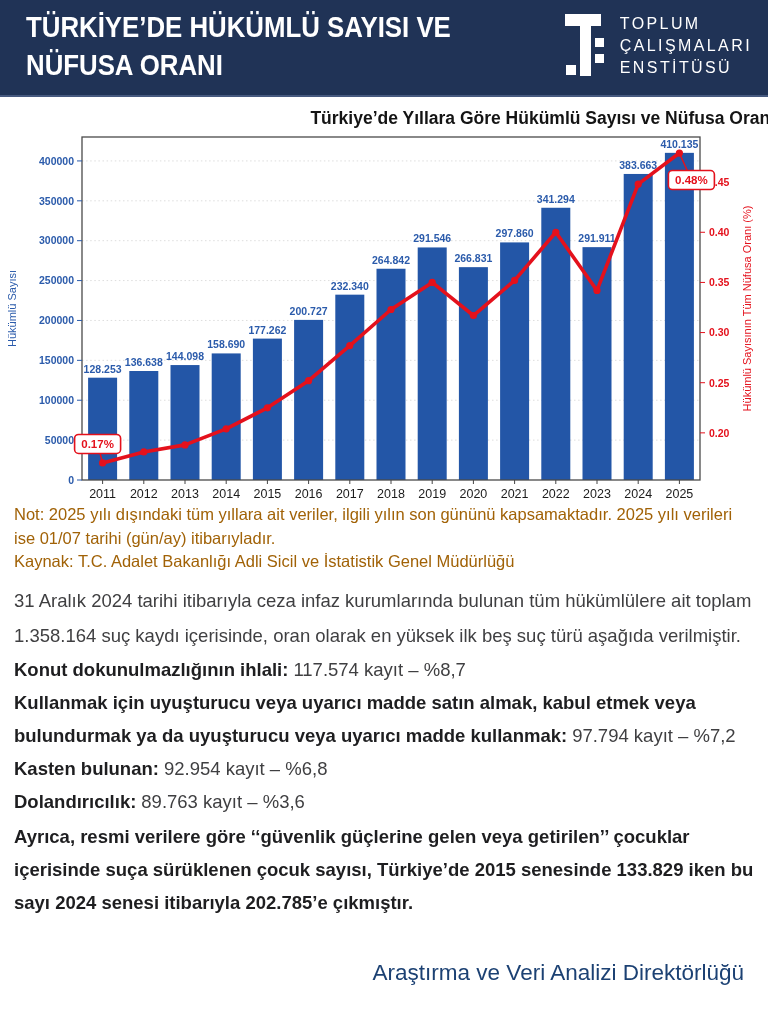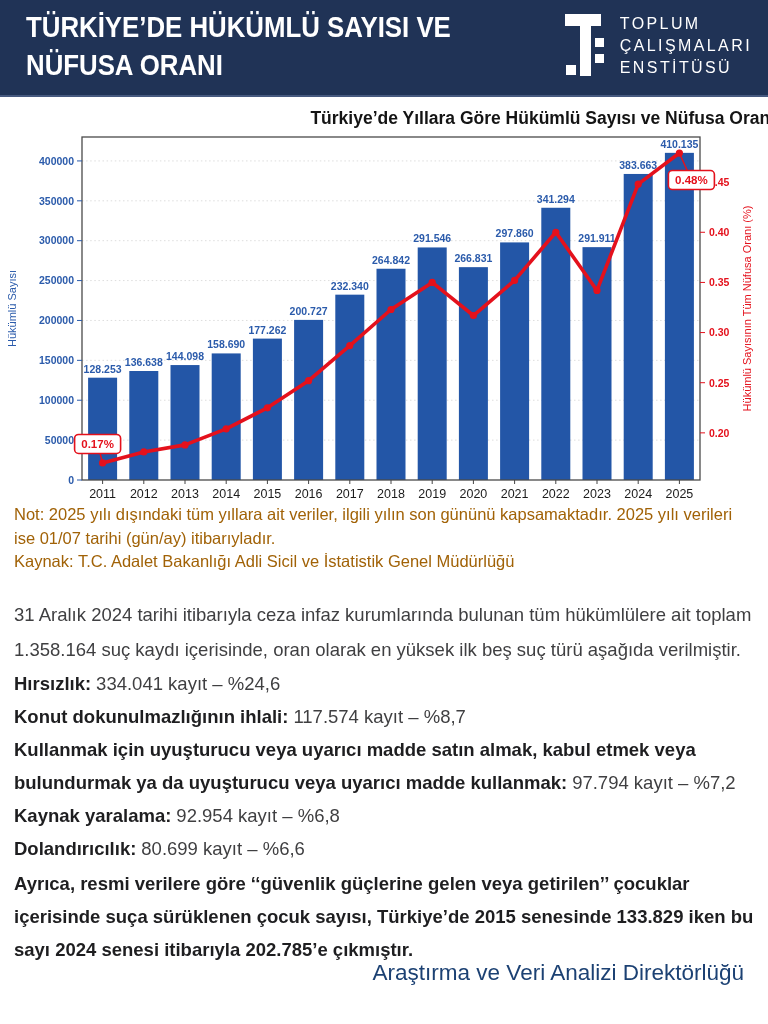--- a/index.html
+++ b/index.html
@@ -24,21 +24,21 @@
 
   
   .chart-title{position:absolute;left:0;top:101px;width:768px;text-align:right;margin:7px;
                color:#141414;font-weight:700;font-size:17.5px;}
   .chart-wrap{position:absolute;left:0;top:130px;width:768px;height:380px;}
   svg text{font-family:"Liberation Sans", sans-serif;}
 
   
   .textblock{position:absolute;left:14px;top:503px;width:740px;}
   .note{margin:0;font-size:16.5px;line-height:23.5px;color:#a16207;}
-  .intro{margin:23px 0 0 0;font-size:18.5px;line-height:35px;color:#3f3f41;}
+  .intro{margin:9px 0 0 0;font-size:18.5px;line-height:35px;color:#3f3f41;}
   .crime{margin:0;font-size:18.5px;line-height:33px;color:#3f3f41;}
   .crime strong{color:#1e1e20;margin-right:5px;}
   .closing{margin:2px 0 0 0;font-size:18.5px;line-height:33px;font-weight:700;color:#1e1e20;}
   .footer-sig{position:absolute;right:14px;bottom:16px;margin:10px;color:#1c4173;
               font-size:22.5px;font-weight:400;}
 </style>
 </head>
 <body>
 
 <div id="page">
@@ -194,22 +194,21 @@
           <rect x="668.4" y="40.546783625730995" width="46" height="19" rx="4" fill="#ffffff" stroke="#e4111c" stroke-width="1.6"></rect>
           <text x="691.4" y="54.046783625730995" fill="#e4111c" font-size="11.5" font-weight="700" text-anchor="middle">0.48%</text>
         </g>
       </svg>
   </div>
 
   <div class="textblock">
     <p class="note">Not: 2025 yılı dışındaki tüm yıllara ait veriler, ilgili yılın son gününü kapsamaktadır. 2025 yılı verileri ise 01/07 tarihi (gün/ay) itibarıyladır.</p>
     <p class="note">Kaynak: T.C. Adalet Bakanlığı Adli Sicil ve İstatistik Genel Müdürlüğü</p>
     <p class="intro">31 Aralık 2024 tarihi itibarıyla ceza infaz kurumlarında bulunan tüm hükümlülere ait toplam 1.358.164 suç kaydı içerisinde, oran olarak en yüksek ilk beş suç türü aşağıda verilmiştir.</p>
-    <p class="crime"><strong>Hırsızlık:</strong><span>334.041 kayıt – %24,6</span></p>
     <p class="crime"><strong>Konut dokunulmazlığının ihlali:</strong><span>117.574 kayıt – %8,7</span></p>
     <p class="crime"><strong>Kullanmak için uyuşturucu veya uyarıcı madde satın almak, kabul etmek veya bulundurmak ya da uyuşturucu veya uyarıcı madde kullanmak:</strong><span>97.794 kayıt – %7,2</span></p>
-    <p class="crime"><strong>Kaynak yaralama:</strong><span>92.954 kayıt – %6,8</span></p>
-    <p class="crime"><strong>Dolandırıcılık:</strong><span>80.699 kayıt – %6,6</span></p>
+    <p class="crime"><strong>Kasten bulunan:</strong><span>92.954 kayıt – %6,8</span></p>
+    <p class="crime"><strong>Dolandırıcılık:</strong><span>89.763 kayıt – %3,6</span></p>
     <p class="closing">Ayrıca, resmi verilere göre ‘‘güvenlik güçlerine gelen veya getirilen’’ çocuklar içerisinde suça sürüklenen çocuk sayısı, Türkiye’de 2015 senesinde 133.829 iken bu sayı 2024 senesi itibarıyla 202.785’e çıkmıştır.</p>
   </div>
 
   <p class="footer-sig">Araştırma ve Veri Analizi Direktörlüğü</p>
 </div>
 
 </body></html>

